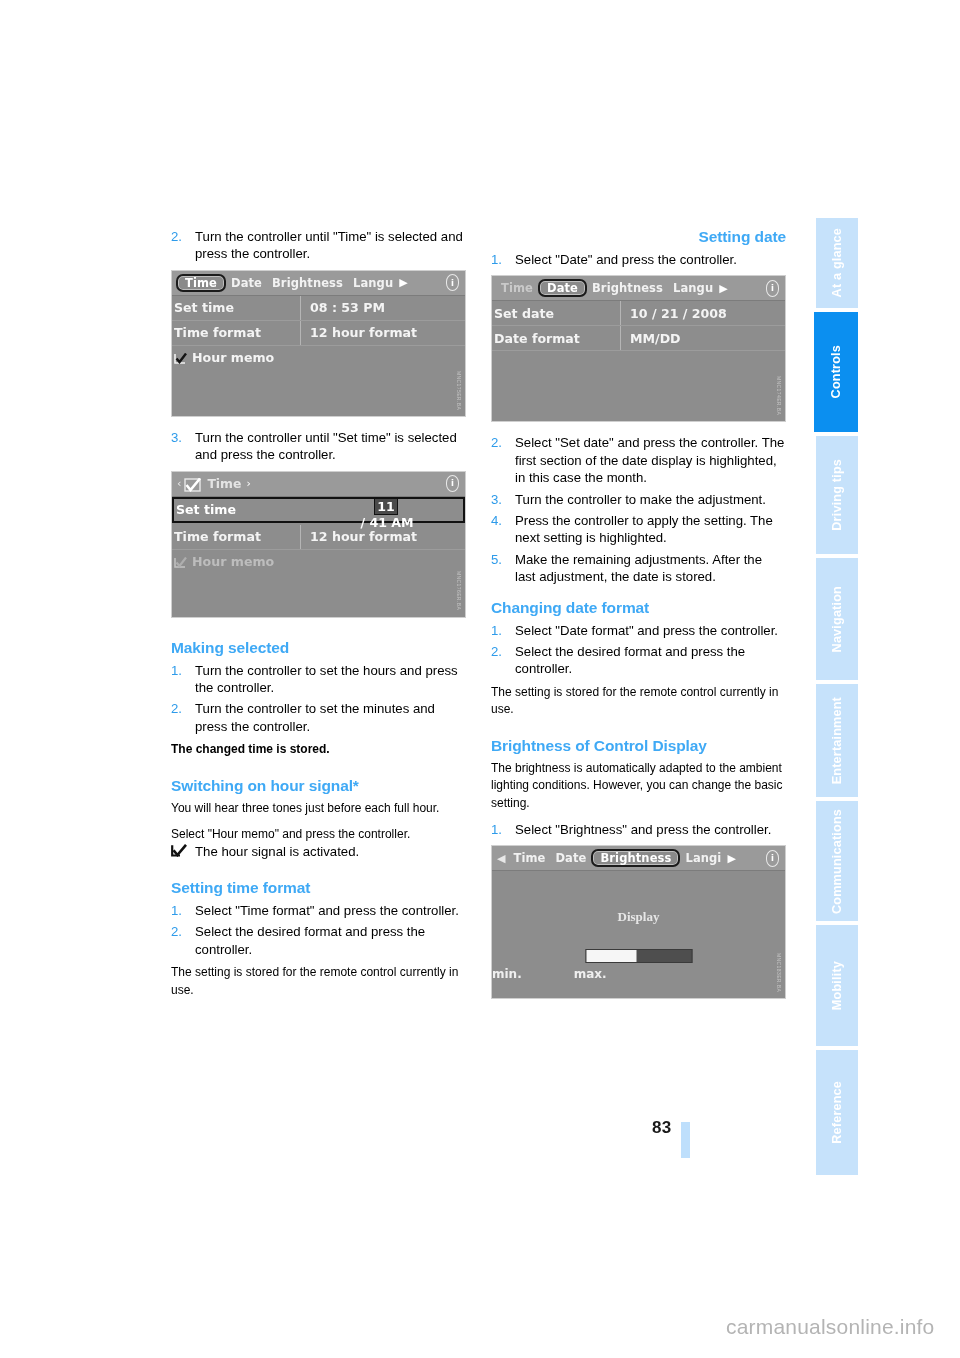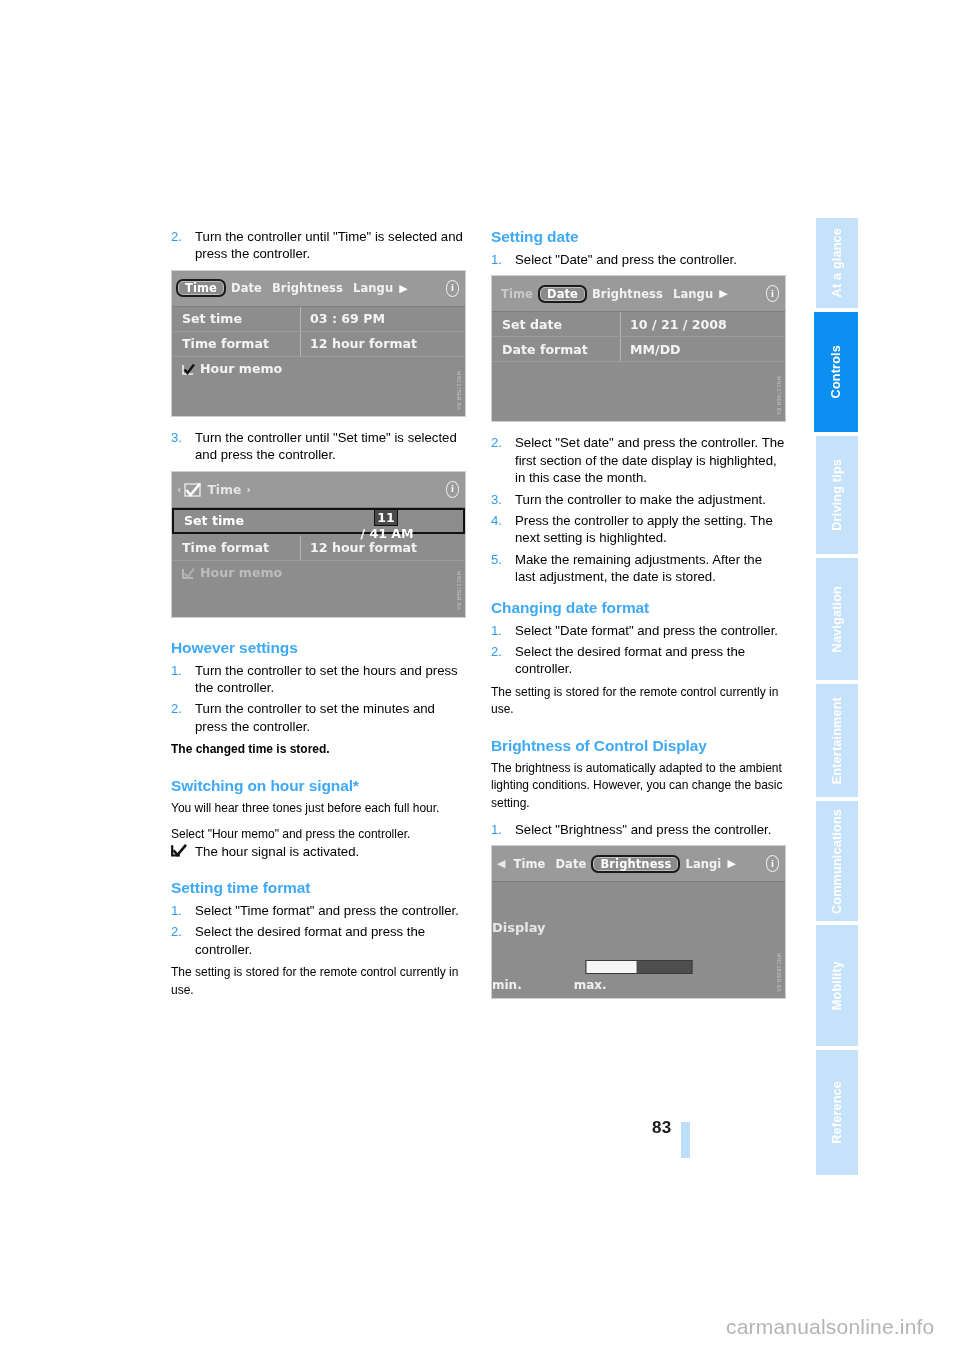--- a/index.html
+++ b/index.html
@@ -60,21 +60,21 @@
     border:1px solid #cfcfcf;
     margin:7px 0 12px 0;
     overflow:hidden;
     font-family:"DejaVu Sans", sans-serif;
   }
   .shot.tall{height:145px;}
   .shot.bright{height:152px;}
 
   .shot-bar{
     position:relative;
-    height:36px;
+    height:25px;
     background:#9a9a9a;
     border-bottom:1px solid #7c7c7c;
     display:flex;
     align-items:center;
     padding:0 4px;
     box-sizing:border-box;
   }
   .tab{
     color:#f2f2f2;
     font-size:11.5px;
@@ -113,21 +113,21 @@
     display:flex;
     height:24px;
     align-items:center;
     border-bottom:1px solid #9c9c9c;
   }
   .row .lbl{
     width:128px;
     color:#f4f4f4;
     font-size:12.6px;
     font-weight:bold;
-    padding-left:10px;
+    padding-left:2px;
     box-sizing:border-box;
     white-space:nowrap;
   }
   .row .val{
     flex:1;
     color:#f4f4f4;
     font-size:12.6px;
     font-weight:bold;
     padding-left:9px;
     border-left:1px solid #b5b5b5;
@@ -177,21 +177,22 @@
   }
   .shot-body{position:relative;height:calc(100% - 25px);}
 
   
   .shot-bar.center{justify-content:center;}
   .bar-title{color:#e4e4e4;font-size:12.4px;font-weight:bold;}
 
   
   .disp-label{
     position:absolute;left:0;right:0;top:38px;
-    color:#e6e6e6;font-size:13px;font-weight:bold;
+    text-align:center;
+    color:#e6e6e6;font-size:13px;font-weight:bold;font-family:Liberation Serif, serif;
   }
   .slider{
     position:absolute;left:50%;top:78px;
     transform:translateX(-50%);
     width:105px;height:12px;
     background:#4e4e4e;
     border:1px solid #3a3a3a;
     display:flex;
   }
   .slider .fill{width:48%;background:#f6f6f6;}
@@ -271,21 +272,21 @@
         <span class="tab">Brightness</span>
         <span class="tab">Langu</span>
         <span class="arrow-r">▶</span>
         <span class="info-ico">
             <span class="di">i</span>
           </span>
       </div>
       <div class="shot-body">
         <div class="row">
           <div class="lbl">Set time</div>
-          <div class="val">03 : 69 PM</div>
+          <div class="val">08 : 53 PM</div>
         </div>
         <div class="row">
           <div class="lbl">Time format</div>
           <div class="val">12 hour format</div>
         </div>
         <div class="row nodiv noleft">
           <div class="lbl" style="width:auto;display:flex;align-items:center;">
             <span class="chkmark">
               <svg width="13" height="11" viewBox="0 0 13 11">
                   <path d="M1 1 L1 10 L11 10" stroke="#f0f0f0" stroke-width="1.6" fill="none"></path>
@@ -340,21 +341,21 @@
                 </svg>
             </span>
             <span>Hour memo</span>
           </div>
         </div>
       </div>
       <div class="shotcode">MNC176ER.BA</div>
     </div>
 
     <div class="spacer-sm"></div>
-    <div class="h2">However settings</div>
+    <div class="h2">Making selected</div>
 
     <div class="step">
       <span class="num">1.</span>
       <span>Turn the controller to set the hours and press the controller.</span>
     </div>
     <div class="step">
       <span class="num">2.</span>
       <span>Turn the controller to set the minutes and press the controller.</span>
     </div>
     <div class="para" style="margin-top:6px;font-weight:bold;">The changed time is stored.</div>
@@ -381,21 +382,21 @@
     </div>
     <div class="step">
       <span class="num">2.</span>
       <span>Select the desired format and press the controller.</span>
     </div>
     <div class="para" style="margin-top:6px;">The setting is stored for the remote control currently in use.</div>
   </div>
 
   <div class="col col-right">
 
-    <div class="h2" style="margin-top:-1px;">Setting date</div>
+    <div class="h2" style="margin-top:-1px;text-align:right;">Setting date</div>
     <div class="step">
       <span class="num">1.</span>
       <span>Select "Date" and press the controller.</span>
     </div>
 
     <div class="shot tall">
       <div class="shot-bar">
         <span class="tab dim">Time</span>
         <span class="tab sel">Date</span>
         <span class="tab">Brightness</span>

